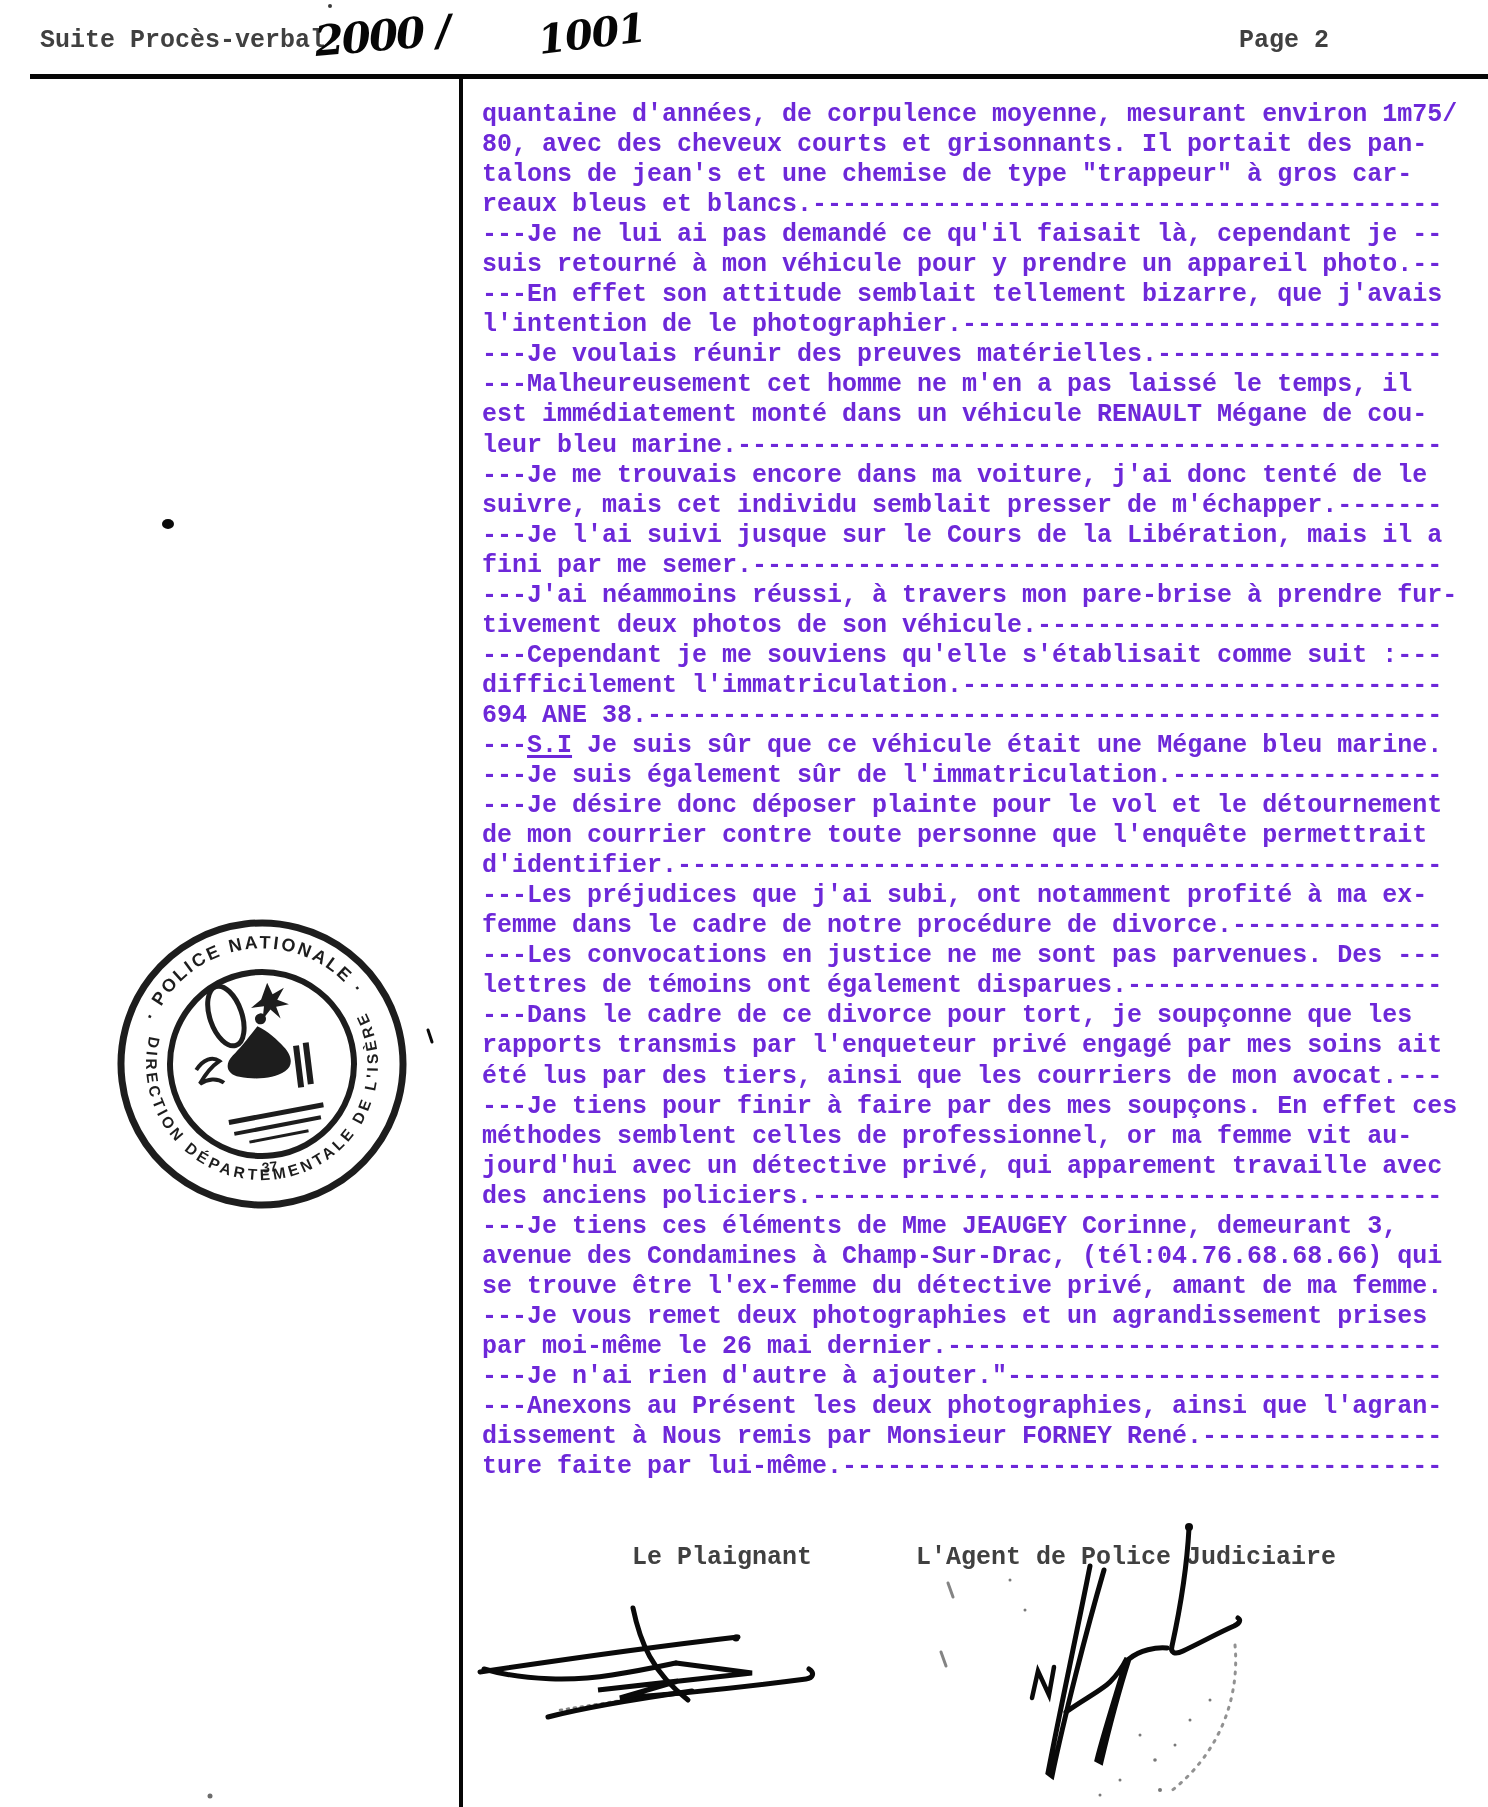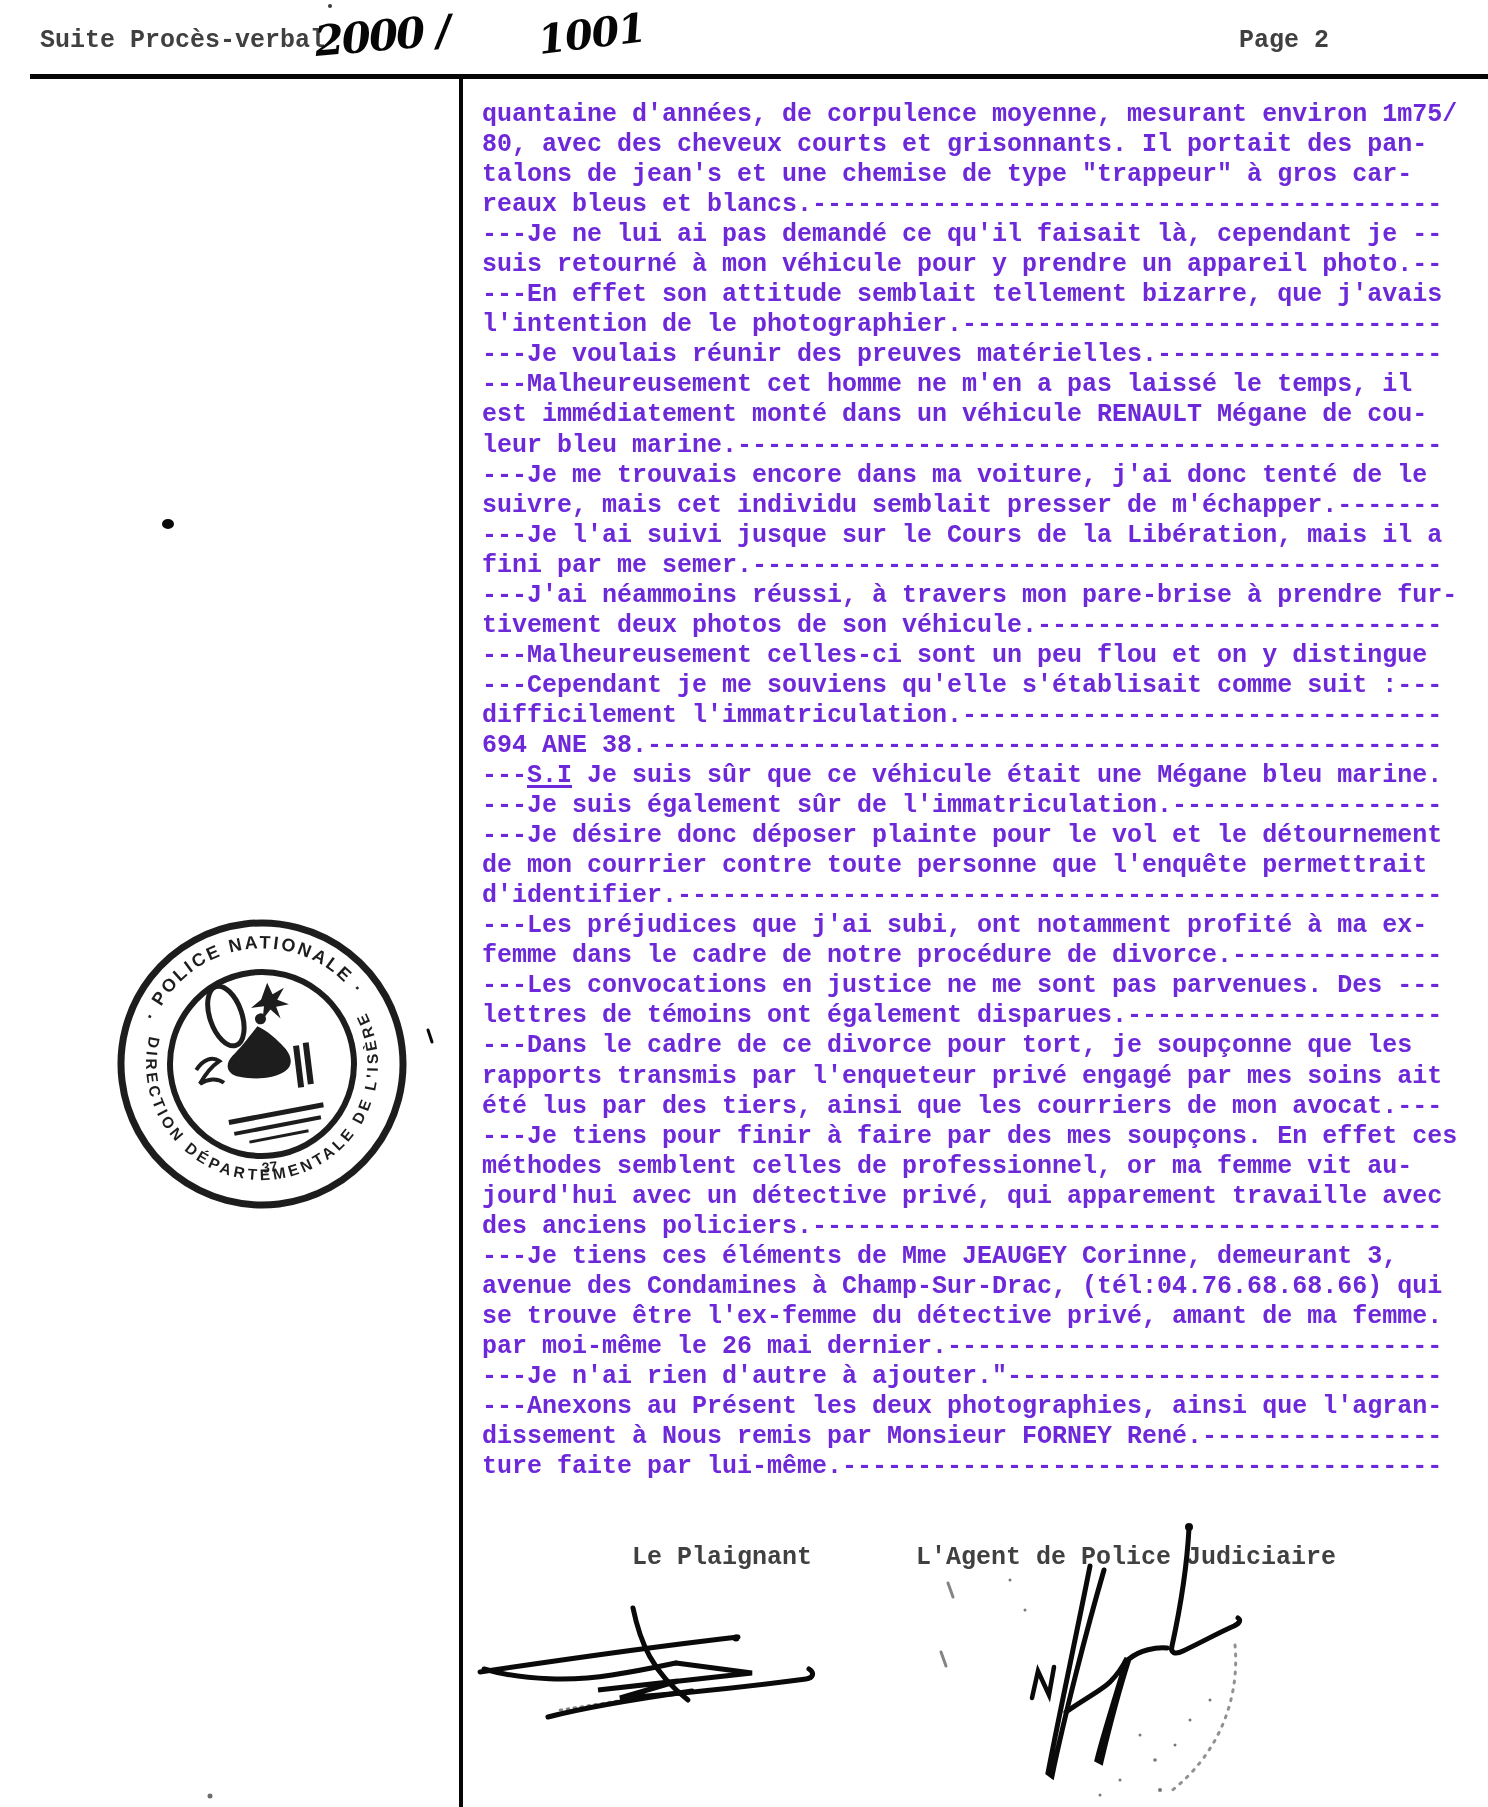--- a/index.html
+++ b/index.html
@@ -68,21 +68,20 @@
       <div class="tline">---Je voulais réunir des preuves matérielles.-------------------</div>
       <div class="tline">---Malheureusement cet homme ne m'en a pas laissé le temps, il</div>
       <div class="tline">est immédiatement monté dans un véhicule RENAULT Mégane de cou-</div>
       <div class="tline">leur bleu marine.-----------------------------------------------</div>
       <div class="tline">---Je me trouvais encore dans ma voiture, j'ai donc tenté de le</div>
       <div class="tline">suivre, mais cet individu semblait presser de m'échapper.-------</div>
       <div class="tline">---Je l'ai suivi jusque sur le Cours de la Libération, mais il a</div>
       <div class="tline">fini par me semer.----------------------------------------------</div>
       <div class="tline">---J'ai néammoins réussi, à travers mon pare-brise à prendre fur-</div>
       <div class="tline">tivement deux photos de son véhicule.---------------------------</div>
-      <div class="tline">---Malheureusement celles-ci sont un peu flou et on y distingue</div>
       <div class="tline">---Cependant je me souviens qu'elle s'établisait comme suit :---</div>
       <div class="tline">difficilement l'immatriculation.--------------------------------</div>
       <div class="tline">694 ANE 38.-----------------------------------------------------</div>
       <div class="tline"><span>---</span><span class="u">S.I</span><span> Je suis sûr que ce véhicule était une Mégane bleu marine.</span></div>
       <div class="tline">---Je suis également sûr de l'immatriculation.------------------</div>
       <div class="tline">---Je désire donc déposer plainte pour le vol et le détournement</div>
       <div class="tline">de mon courrier contre toute personne que l'enquête permettrait</div>
       <div class="tline">d'identifier.---------------------------------------------------</div>
       <div class="tline">---Les préjudices que j'ai subi, ont notamment profité à ma ex-</div>
       <div class="tline">femme dans le cadre de notre procédure de divorce.--------------</div>
@@ -91,20 +90,21 @@
       <div class="tline">---Dans le cadre de ce divorce pour tort, je soupçonne que les</div>
       <div class="tline">rapports transmis par l'enqueteur privé engagé par mes soins ait</div>
       <div class="tline">été lus par des tiers, ainsi que les courriers de mon avocat.---</div>
       <div class="tline">---Je tiens pour finir à faire par des mes soupçons. En effet ces</div>
       <div class="tline">méthodes semblent celles de professionnel, or ma femme vit au-</div>
       <div class="tline">jourd'hui avec un détective privé, qui apparement travaille avec</div>
       <div class="tline">des anciens policiers.------------------------------------------</div>
       <div class="tline">---Je tiens ces éléments de Mme JEAUGEY Corinne, demeurant 3,</div>
       <div class="tline">avenue des Condamines à Champ-Sur-Drac, (tél:04.76.68.68.66) qui</div>
       <div class="tline">se trouve être l'ex-femme du détective privé, amant de ma femme.</div>
+      <div class="tline">---Je vous remet deux photographies et un agrandissement prises</div>
       <div class="tline">par moi-même le 26 mai dernier.---------------------------------</div>
       <div class="tline">---Je n'ai rien d'autre à ajouter."-----------------------------</div>
       <div class="tline">---Anexons au Présent les deux photographies, ainsi que l'agran-</div>
       <div class="tline">dissement à Nous remis par Monsieur FORNEY René.----------------</div>
       <div class="tline">ture faite par lui-même.----------------------------------------</div>
     </div>
 
   <span class="typed sig-label left">Le Plaignant</span>
   <span class="typed sig-label right">L'Agent de Police Judiciaire</span>
 

